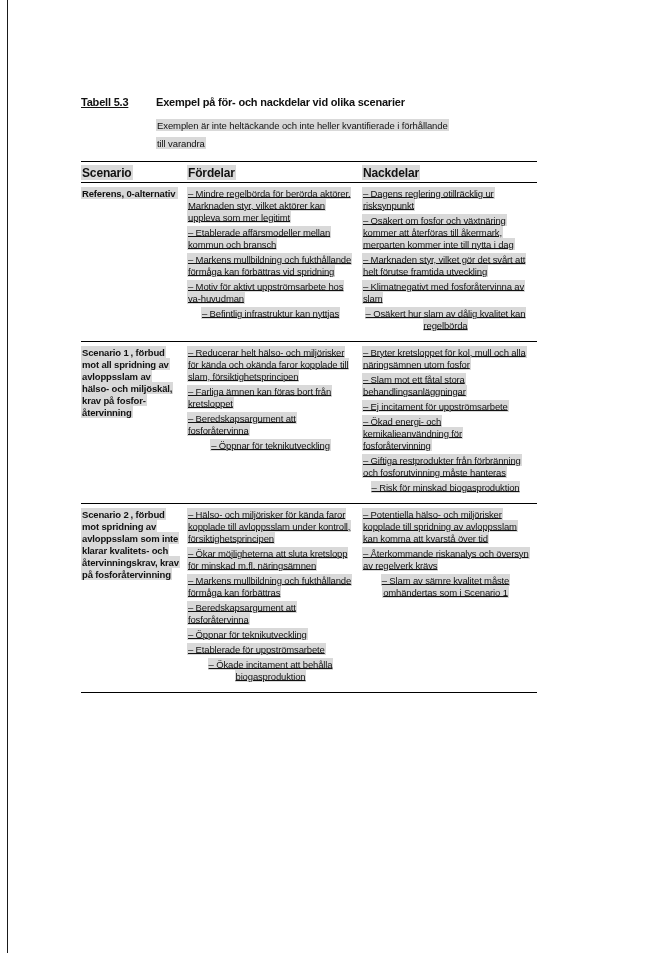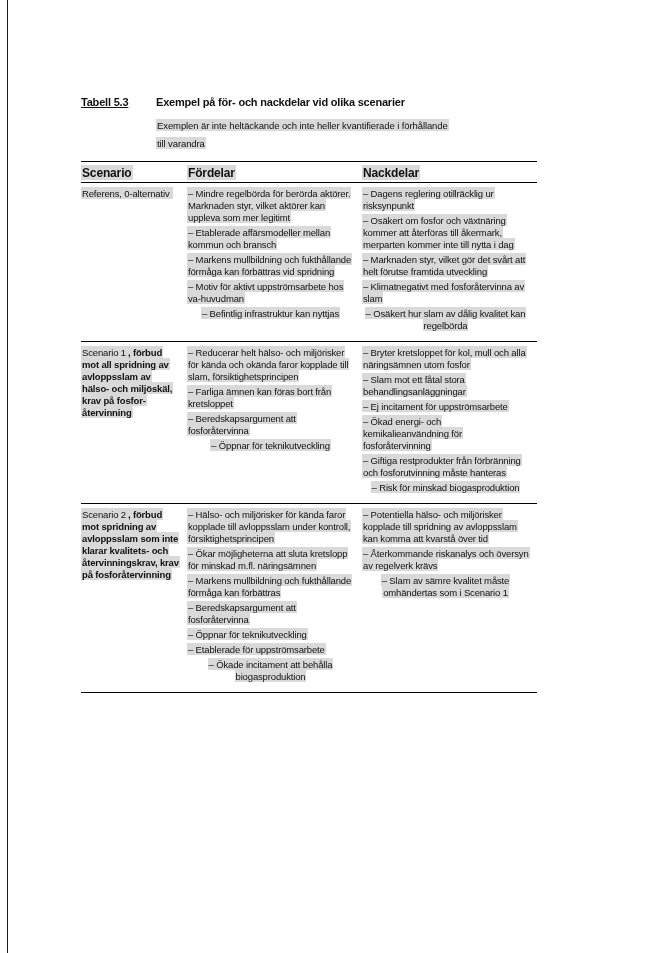--- a/index.html
+++ b/index.html
@@ -76,23 +76,24 @@
   tbody tr:last-child td {
     border-bottom: none;
     margin-left: 28px;
   }
   .hl {
     background: #d9d9d9;
     padding: 0.5px 1px;
     box-decoration-break: clone;
     -webkit-box-decoration-break: clone;
   }
-  .sc-bold { font-weight: normal; }
+  .sc-bold { font-weight: bold; }
   .li {
     margin: 0 0 3px 0;
+    text-decoration: underline;
   }
   .li:last-child { margin-bottom: 0; text-align: center; }
   .scenario-cell p {
     margin: 0;
     font-weight: bold;
   }
   .scenario-cell .sc-rest { font-weight: bold; }
 </style>
 </head>
 <body>

